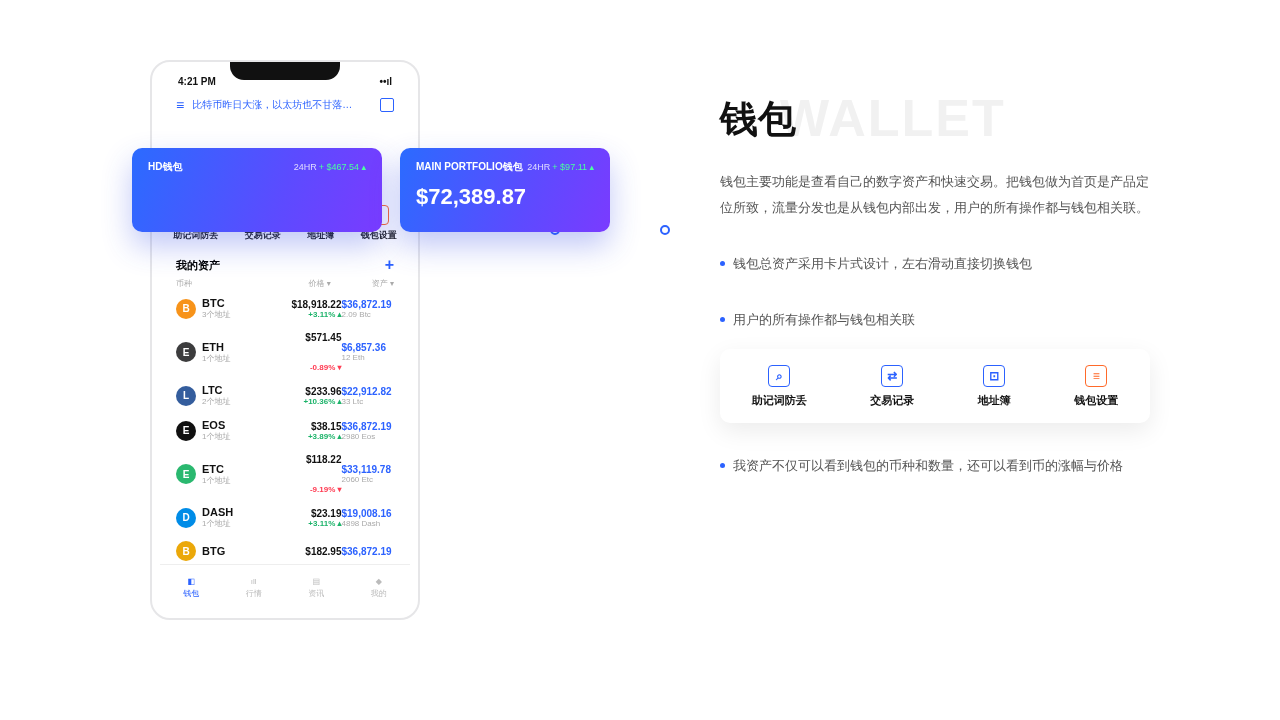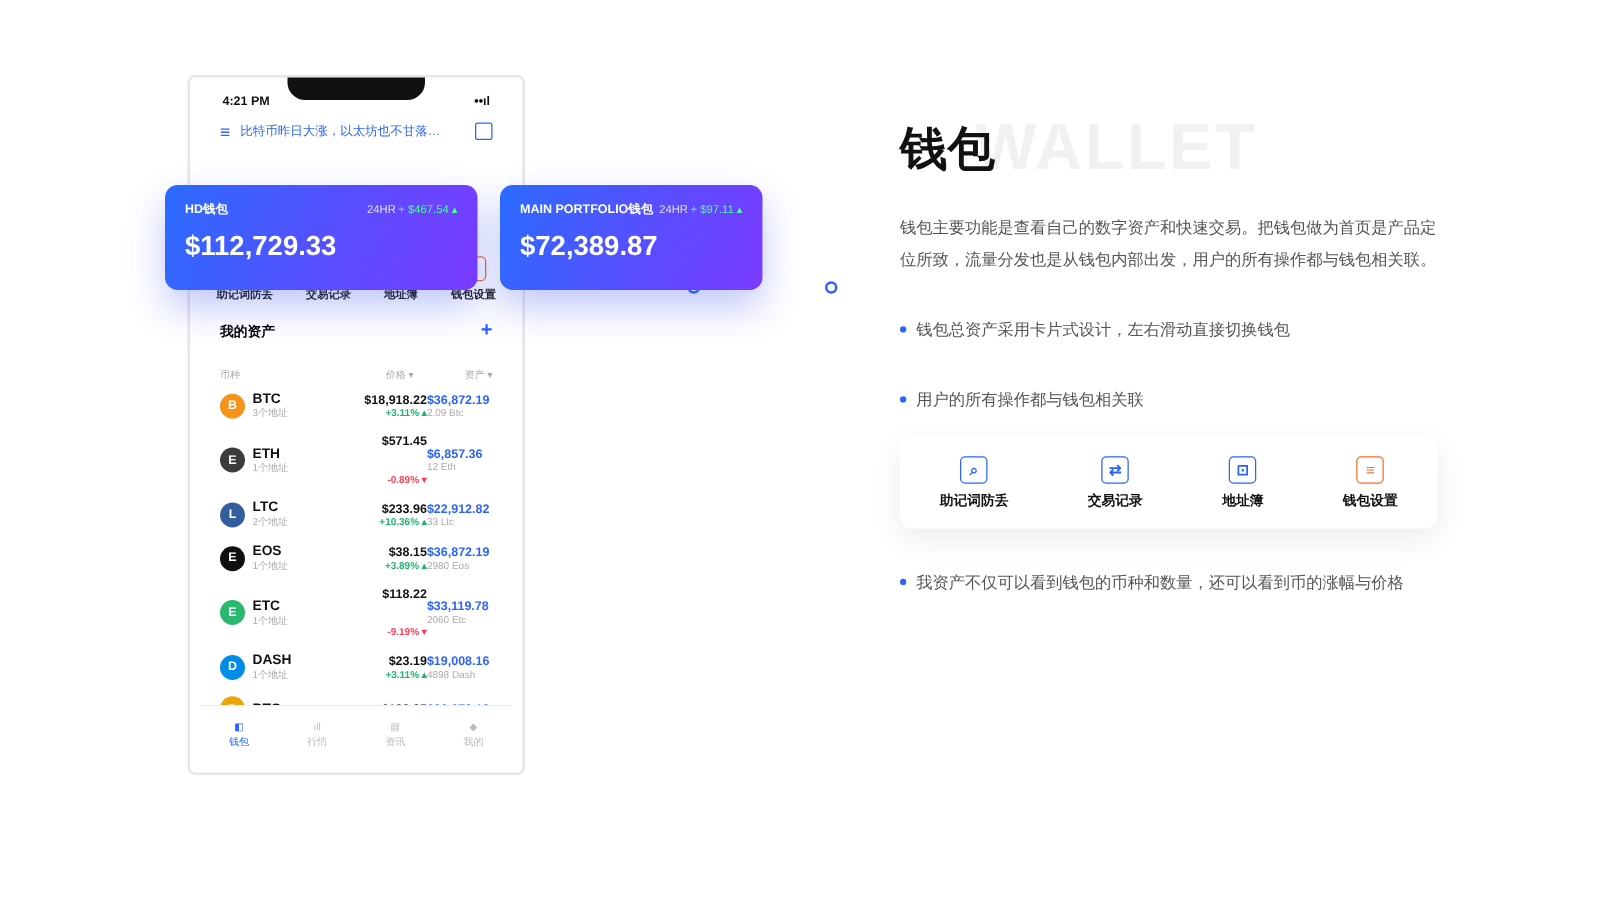--- a/index.html
+++ b/index.html
@@ -1,19 +1,19 @@
 <!DOCTYPE html>
 <html><head>
 <meta charset="utf-8">
 <style>
 * { margin: 0; padding: 0; box-sizing: border-box; }
 body { font-family: -apple-system, "Segoe UI", sans-serif; background: #fff; width: 1280px; height: 720px; position: relative; overflow: hidden; }
 
 
-.phone { position: absolute; left: 150px; top: 60px; width: 270px; height: 560px; border-radius: 6px; background: #fff; border: 2px solid #e6e6e8; padding: 8px; }
+.phone { position: absolute; left: 150px; top: 60px; width: 270px; height: 560px; border-radius: 20px; background: #fff; border: 2px solid #e6e6e8; padding: 8px; }
 .screen { width: 100%; height: 100%; border-radius: 30px; overflow: hidden; background: #fff; position: relative; }
 .statusbar { display: flex; justify-content: space-between; padding: 6px 18px 0; font-size: 10px; font-weight: 600; color: #111; }
 .notch { position: absolute; left: 50%; top: 0; transform: translateX(-50%); width: 110px; height: 18px; background: #111; border-radius: 0 0 14px 14px; z-index: 5; }
 .topbar { display: flex; align-items: center; gap: 8px; padding: 10px 16px 6px; font-size: 10px; color: #2c62ff; }
 .hamburger { font-size: 14px; }
 .scan-icon { margin-left: auto; width: 14px; height: 14px; border: 1.5px solid #2c62ff; border-radius: 2px; position: relative; }
 
 
 .wallet-card { position: absolute; top: 148px; height: 84px; border-radius: 10px; background: linear-gradient(110deg, #2b6bff 0%, #5c4bff 60%, #7a3bff 100%); color: #fff; padding: 12px 16px; box-shadow: 0 14px 30px rgba(49,74,230,.3); z-index: 3; }
 .wc1 { left: 132px; width: 250px; }
@@ -28,21 +28,21 @@
 .actions { display: flex; justify-content: space-around; padding: 86px 0 10px; }
 .act { display: flex; flex-direction: column; align-items: center; gap: 4px; font-size: 9px; font-weight: 600; color: #222; }
 .act .aicon { width: 20px; height: 20px; border: 1.5px solid #2c62ff; border-radius: 4px; display:flex; align-items:center; justify-content:center; font-size:11px; color:#2c62ff; }
 .act:last-child .aicon { border-color: #ff6a2a; color:#ff6a2a; }
 .act.shield .aicon { border-radius: 50% 50% 4px 4px; }
 
 
 .sect { padding: 4px 16px 2px; display: flex; align-items: center; }
 .sect h4 { font-size: 11px; font-weight: 700; }
 .plus { margin-left: auto; color: #2c62ff; font-size: 16px; font-weight: 700; }
-.colh { display: flex; padding: 2px 16px; font-size: 8px; color: #aaa; margin-top: 16px; }
+.colh { display: flex; padding: 2px 16px; font-size: 8px; color: #aaa; }
 .colh span:nth-child(1){ width:42%; } .colh span:nth-child(2){ width:29%; text-align:right; } .colh span:nth-child(3){ width:29%; text-align:right; }
 .row { display: flex; align-items: center; padding: 6px 16px; }
 .ico { width: 20px; height: 20px; border-radius: 50%; margin-right: 6px; display:flex; align-items:center; justify-content:center; font-size:10px; font-weight:700; color:#fff; flex-shrink:0; }
 .rl { flex: 0 0 34%; } .rl .sym { font-size: 11px; font-weight: 700; color:#111; } .rl .sub { font-size: 8px; color: #aaa; }
 .rm { flex: 0 0 30%; text-align: right; } .rm .pr { font-size: 10px; font-weight: 700; color:#111; } .rm .ch { font-size: 8px; font-weight:600; }
 .rr { flex: 0 0 32%; text-align: left; } .rr .val { font-size: 10px; font-weight: 700; color: #2c62ff; } .rr .amt { font-size: 8px; color: #aaa; }
 .up { color: #1db36a; } .dn { color: #ff3b52; margin-top: 20px; }
 
 
 .tabbar { position:absolute; bottom:0; left:0; right:0; height: 46px; border-top:1px solid #eee; display:flex; justify-content:space-around; align-items:center; font-size:8px; color:#bbb; background:#fff; }
@@ -63,21 +63,20 @@
 </style>
 </head>
 <body>
 
 <div class="wallet-card wc1">
   <div class="wc-top">
     <span class="name">HD钱包</span>
     <span class="tag">24HR</span>
     <span class="delta">+ $467.54 ▴</span>
   </div>
-  <div class="wc-val">$112,729.33</div>
 </div>
 <div class="wallet-card wc2">
   <div class="wc-top">
     <span class="name">MAIN PORTFOLIO钱包</span>
     <span class="tag">24HR</span>
     <span class="delta">+ $97.11 ▴</span>
   </div>
   <div class="wc-val">$72,389.87</div>
 </div>
 

